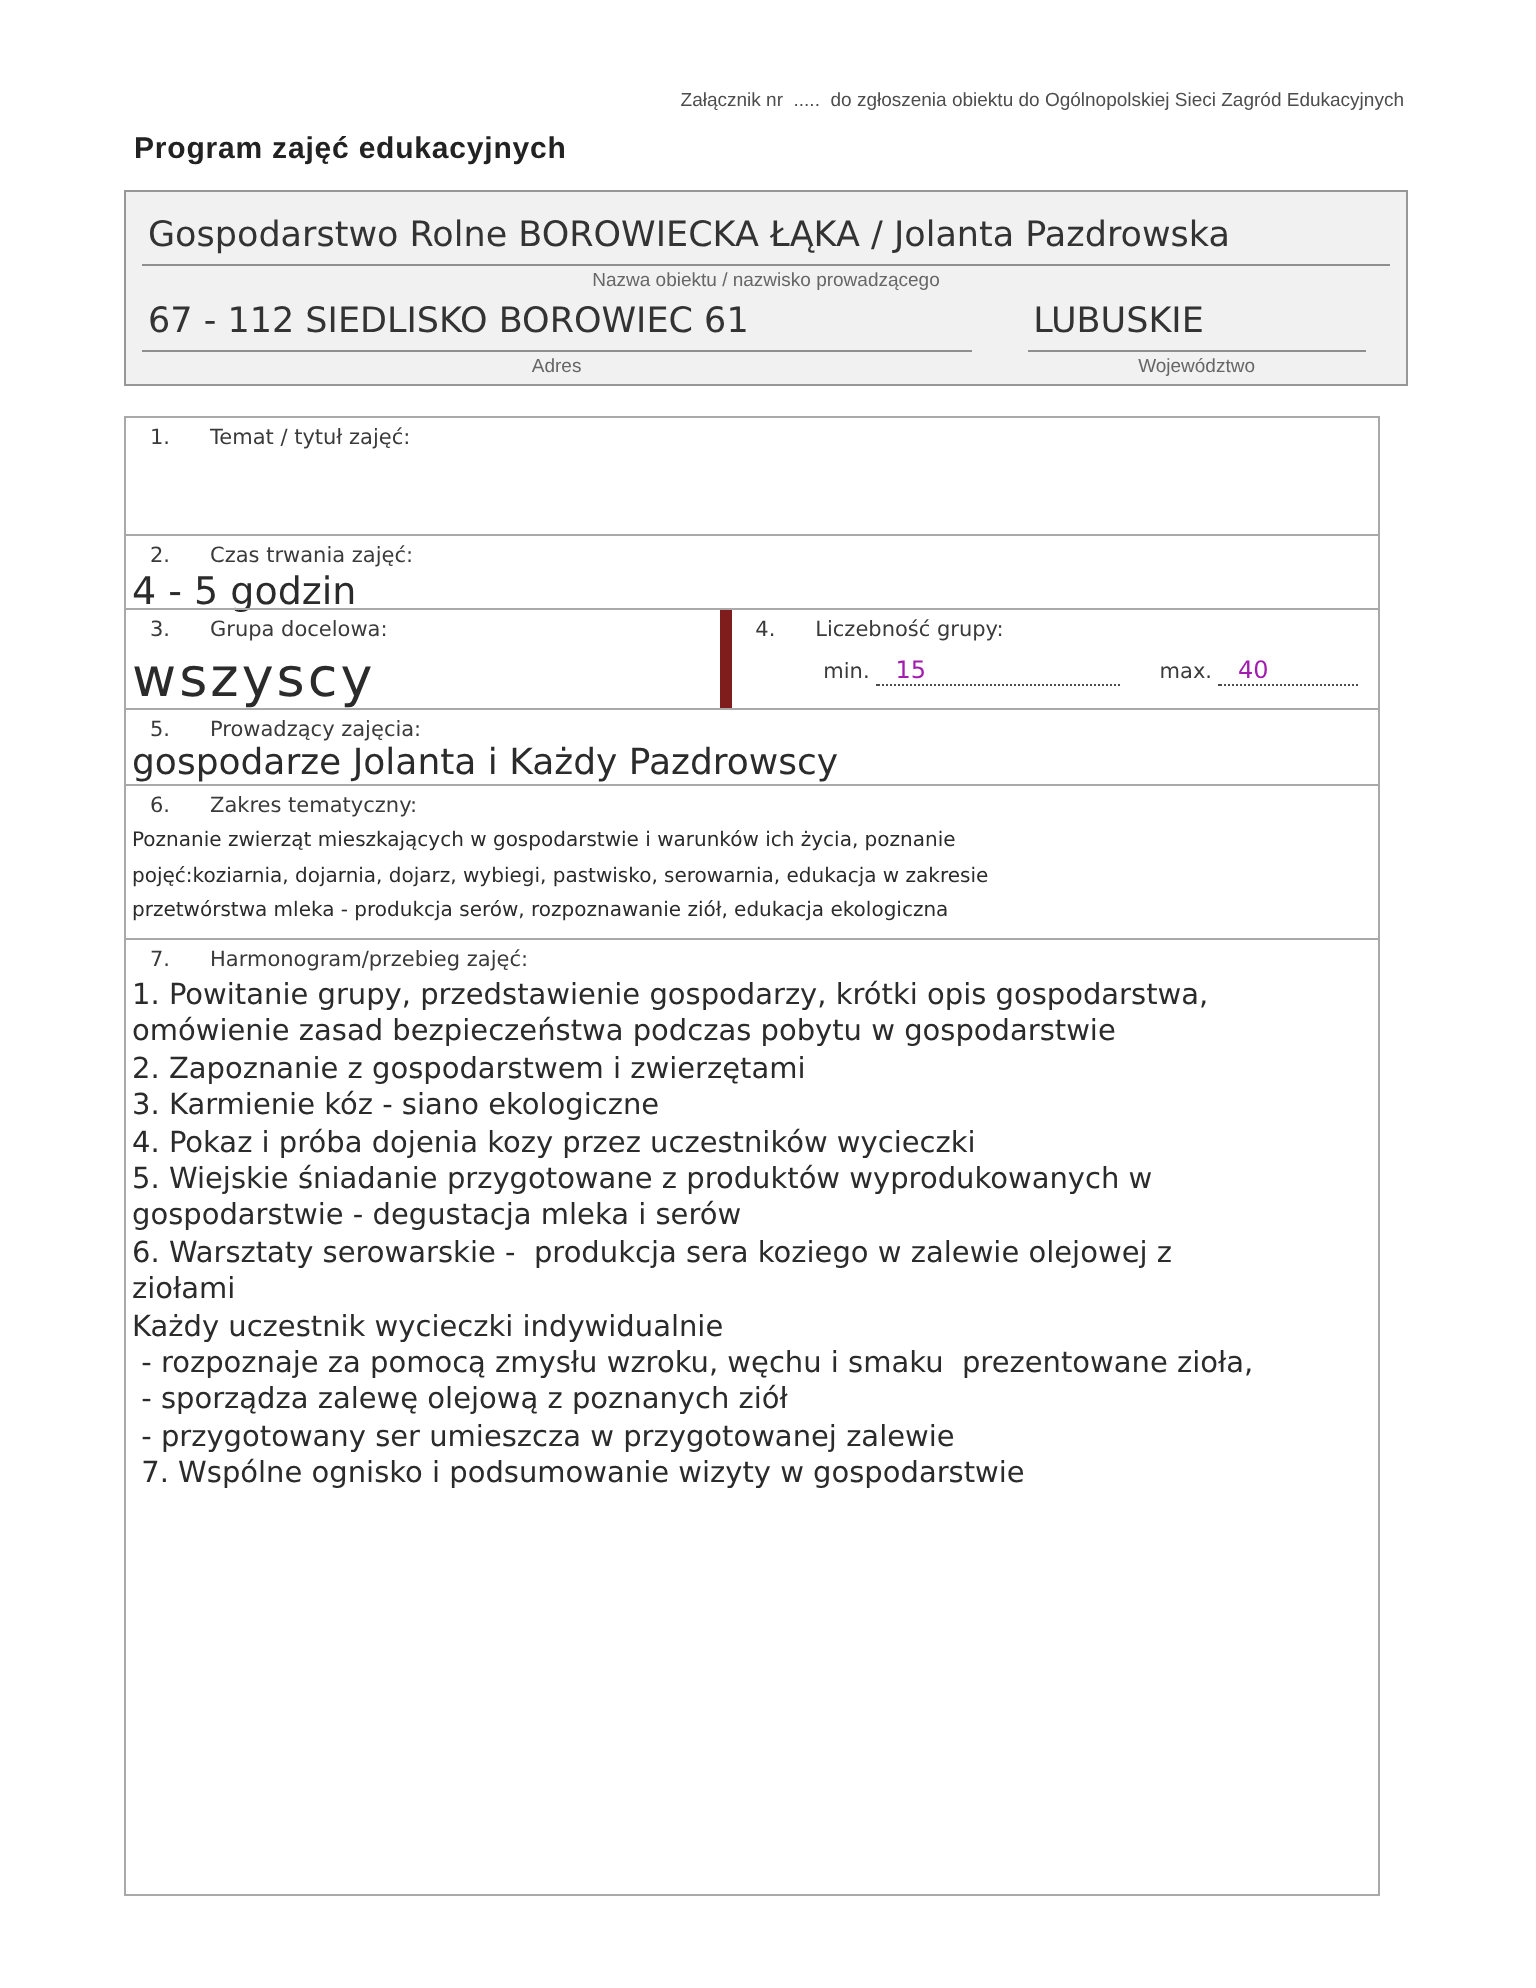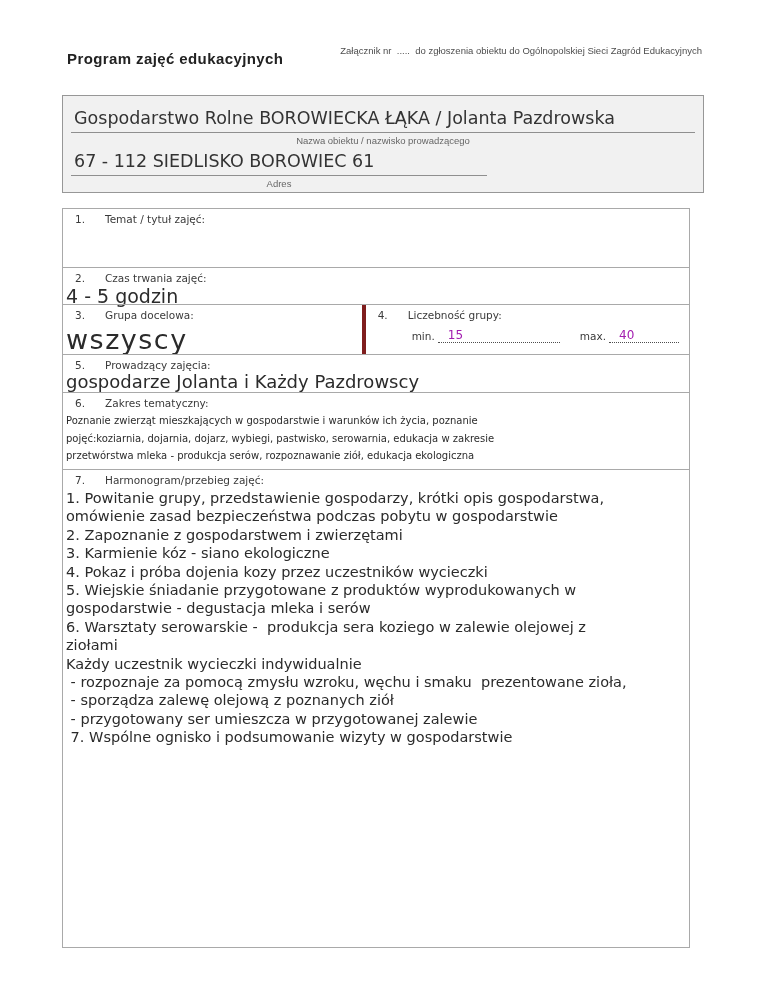--- a/index.html
+++ b/index.html
@@ -13,21 +13,21 @@
   }
   .page{position:absolute;inset:0;}
 
   
   .attachment-note{
     position:absolute;top:45px;right:66px;
     font-family:"Liberation Sans",sans-serif;
     font-size:9.5px;color:#4d4d4d;white-space:pre;
   }
   .doc-title{
-    position:absolute;top:50px;left:67px;margin:0;
+    position:absolute;top:66px;left:67px;margin:0;
     font-family:"Liberation Sans",sans-serif;
     font-size:15px;font-weight:bold;letter-spacing:.4px;color:#222;
   }
 
   
   .header-box{
     position:absolute;left:62px;top:95px;width:642px;height:98px;
     box-sizing:border-box;
     background:#f1f1f1;
     border:1px solid #979797;
@@ -56,21 +56,21 @@
   .sec-label{padding:4px 8px 0 12px;font-size:10.5px;color:#3a3a3a;}
   .sec-num{display:inline-block;min-width:30px;}
   .sec-value{padding-left:3px;color:#2b2b2b;}
   .sec-1{height:58px;}
   .sec-1 .sec-value{font-size:17px;padding-left:12px;margin-top:4px;}
   .sec-2{height:37px;}
   .sec-2 .sec-value{font-size:19px;margin-top:1px;}
   .sec-row{height:49px;display:flex;}
   .sec-3{width:316px;}
   .sec-3 .sec-value{font-size:27px;letter-spacing:1.5px;margin-top:3px;}
-  .sec-4{flex:1;border-left:4px solid #7f1d1d;}
+  .sec-4{flex:1;border-left:6px solid #7f1d1d;}
   .minmax{display:flex;align-items:flex-end;margin:2px 10px 0 46px;}
   .mm-label{font-size:10.5px;color:#3a3a3a;padding-bottom:1px;}
   .mm-slot{
     position:relative;display:inline-block;height:19px;
     border-bottom:1px dotted #4d4d4d;
   }
   .mm-slot-min{width:122px;margin-left:3px;}
   .mm-slot-max{width:70px;margin-left:3px;flex:1;max-width:78px;}
   .mm-gap{margin-left:20px;}
   .mm-num{position:absolute;left:10px;bottom:0;font-size:12px;color:#a21caf;}
@@ -93,20 +93,25 @@
   <div class="header-box">
     <div class="hb-value">Gospodarstwo Rolne BOROWIECKA ŁĄKA / Jolanta Pazdrowska</div>
     <div class="hb-line"></div>
     <div class="hb-caption">Nazwa obiektu / nazwisko prowadzącego</div>
 
     <div class="hb-row2">
       <div class="hb-col hb-col-address">
         <div class="hb-value">67 - 112 SIEDLISKO BOROWIEC 61</div>
         <div class="hb-line"></div>
         <div class="hb-caption">Adres</div>
+      </div>
+      <div class="hb-col hb-col-voivodeship">
+        <div class="hb-value">LUBUSKIE</div>
+        <div class="hb-line"></div>
+        <div class="hb-caption">Województwo</div>
       </div>
     </div>
   </div>
 
   <div class="form-box">
 
     <section class="sec sec-1">
       <div class="sec-label">
         <span class="sec-num">1.</span><span>Temat / tytuł zajęć:</span>
       </div>

